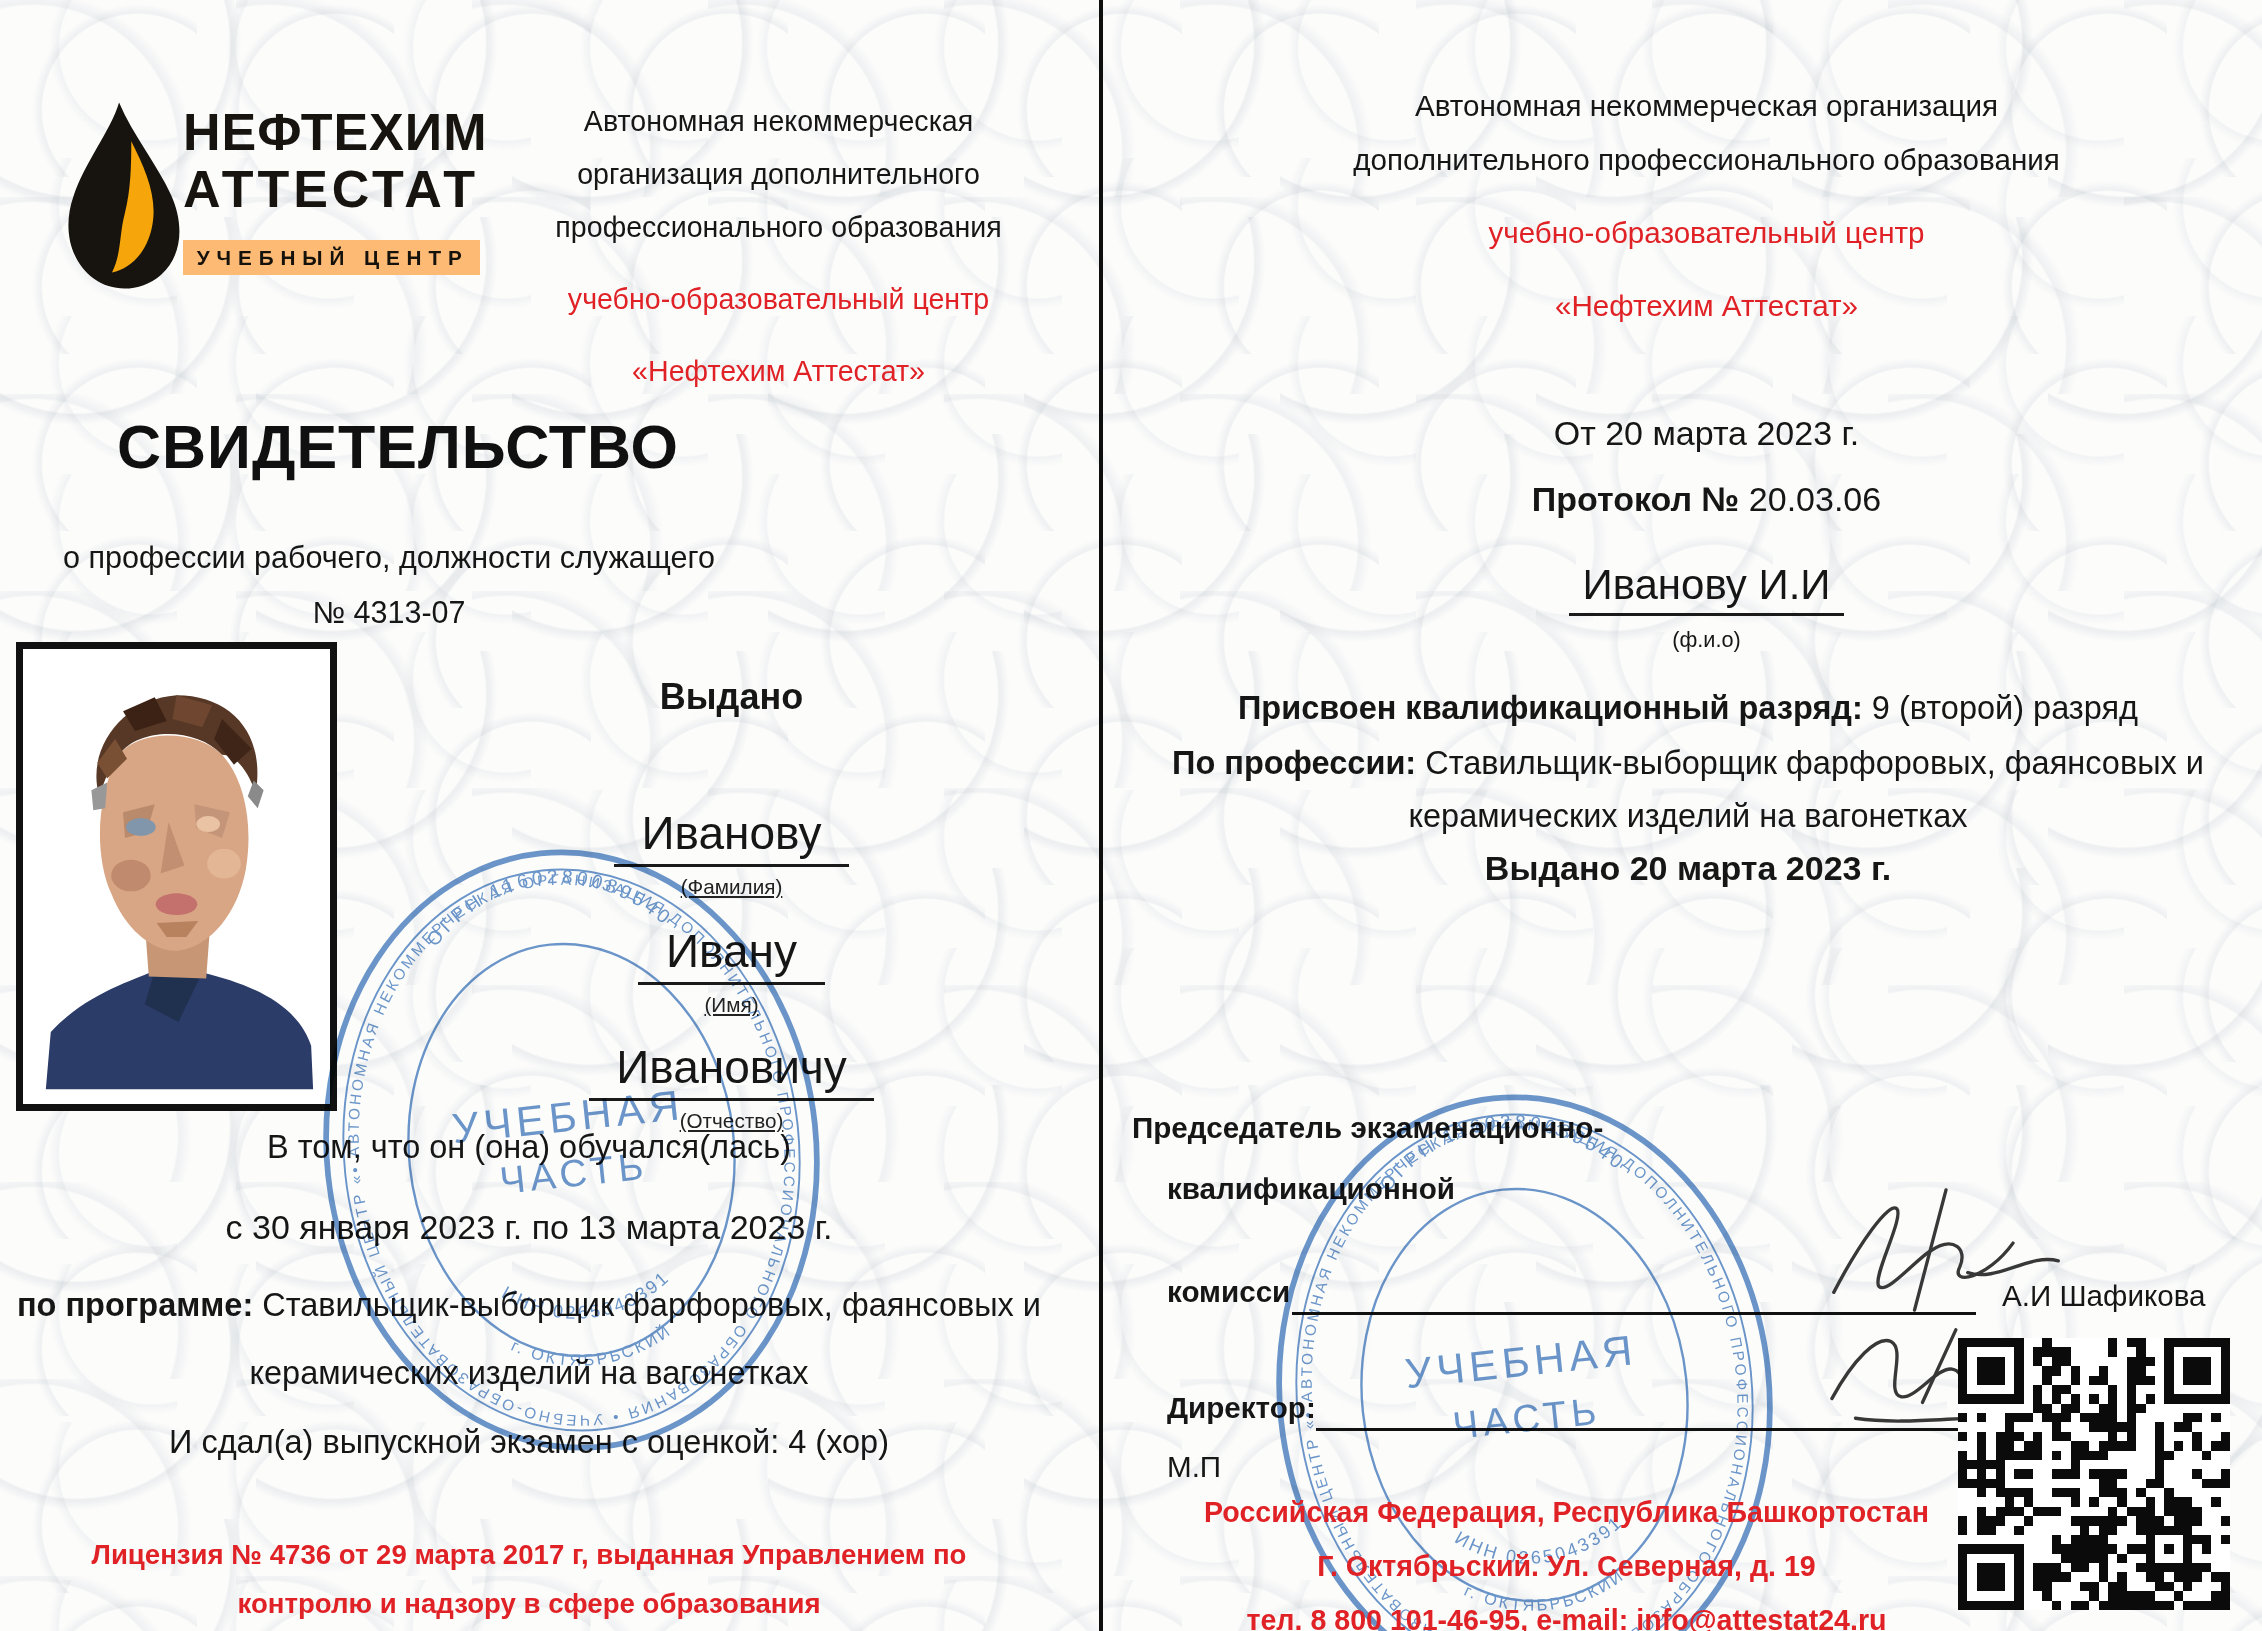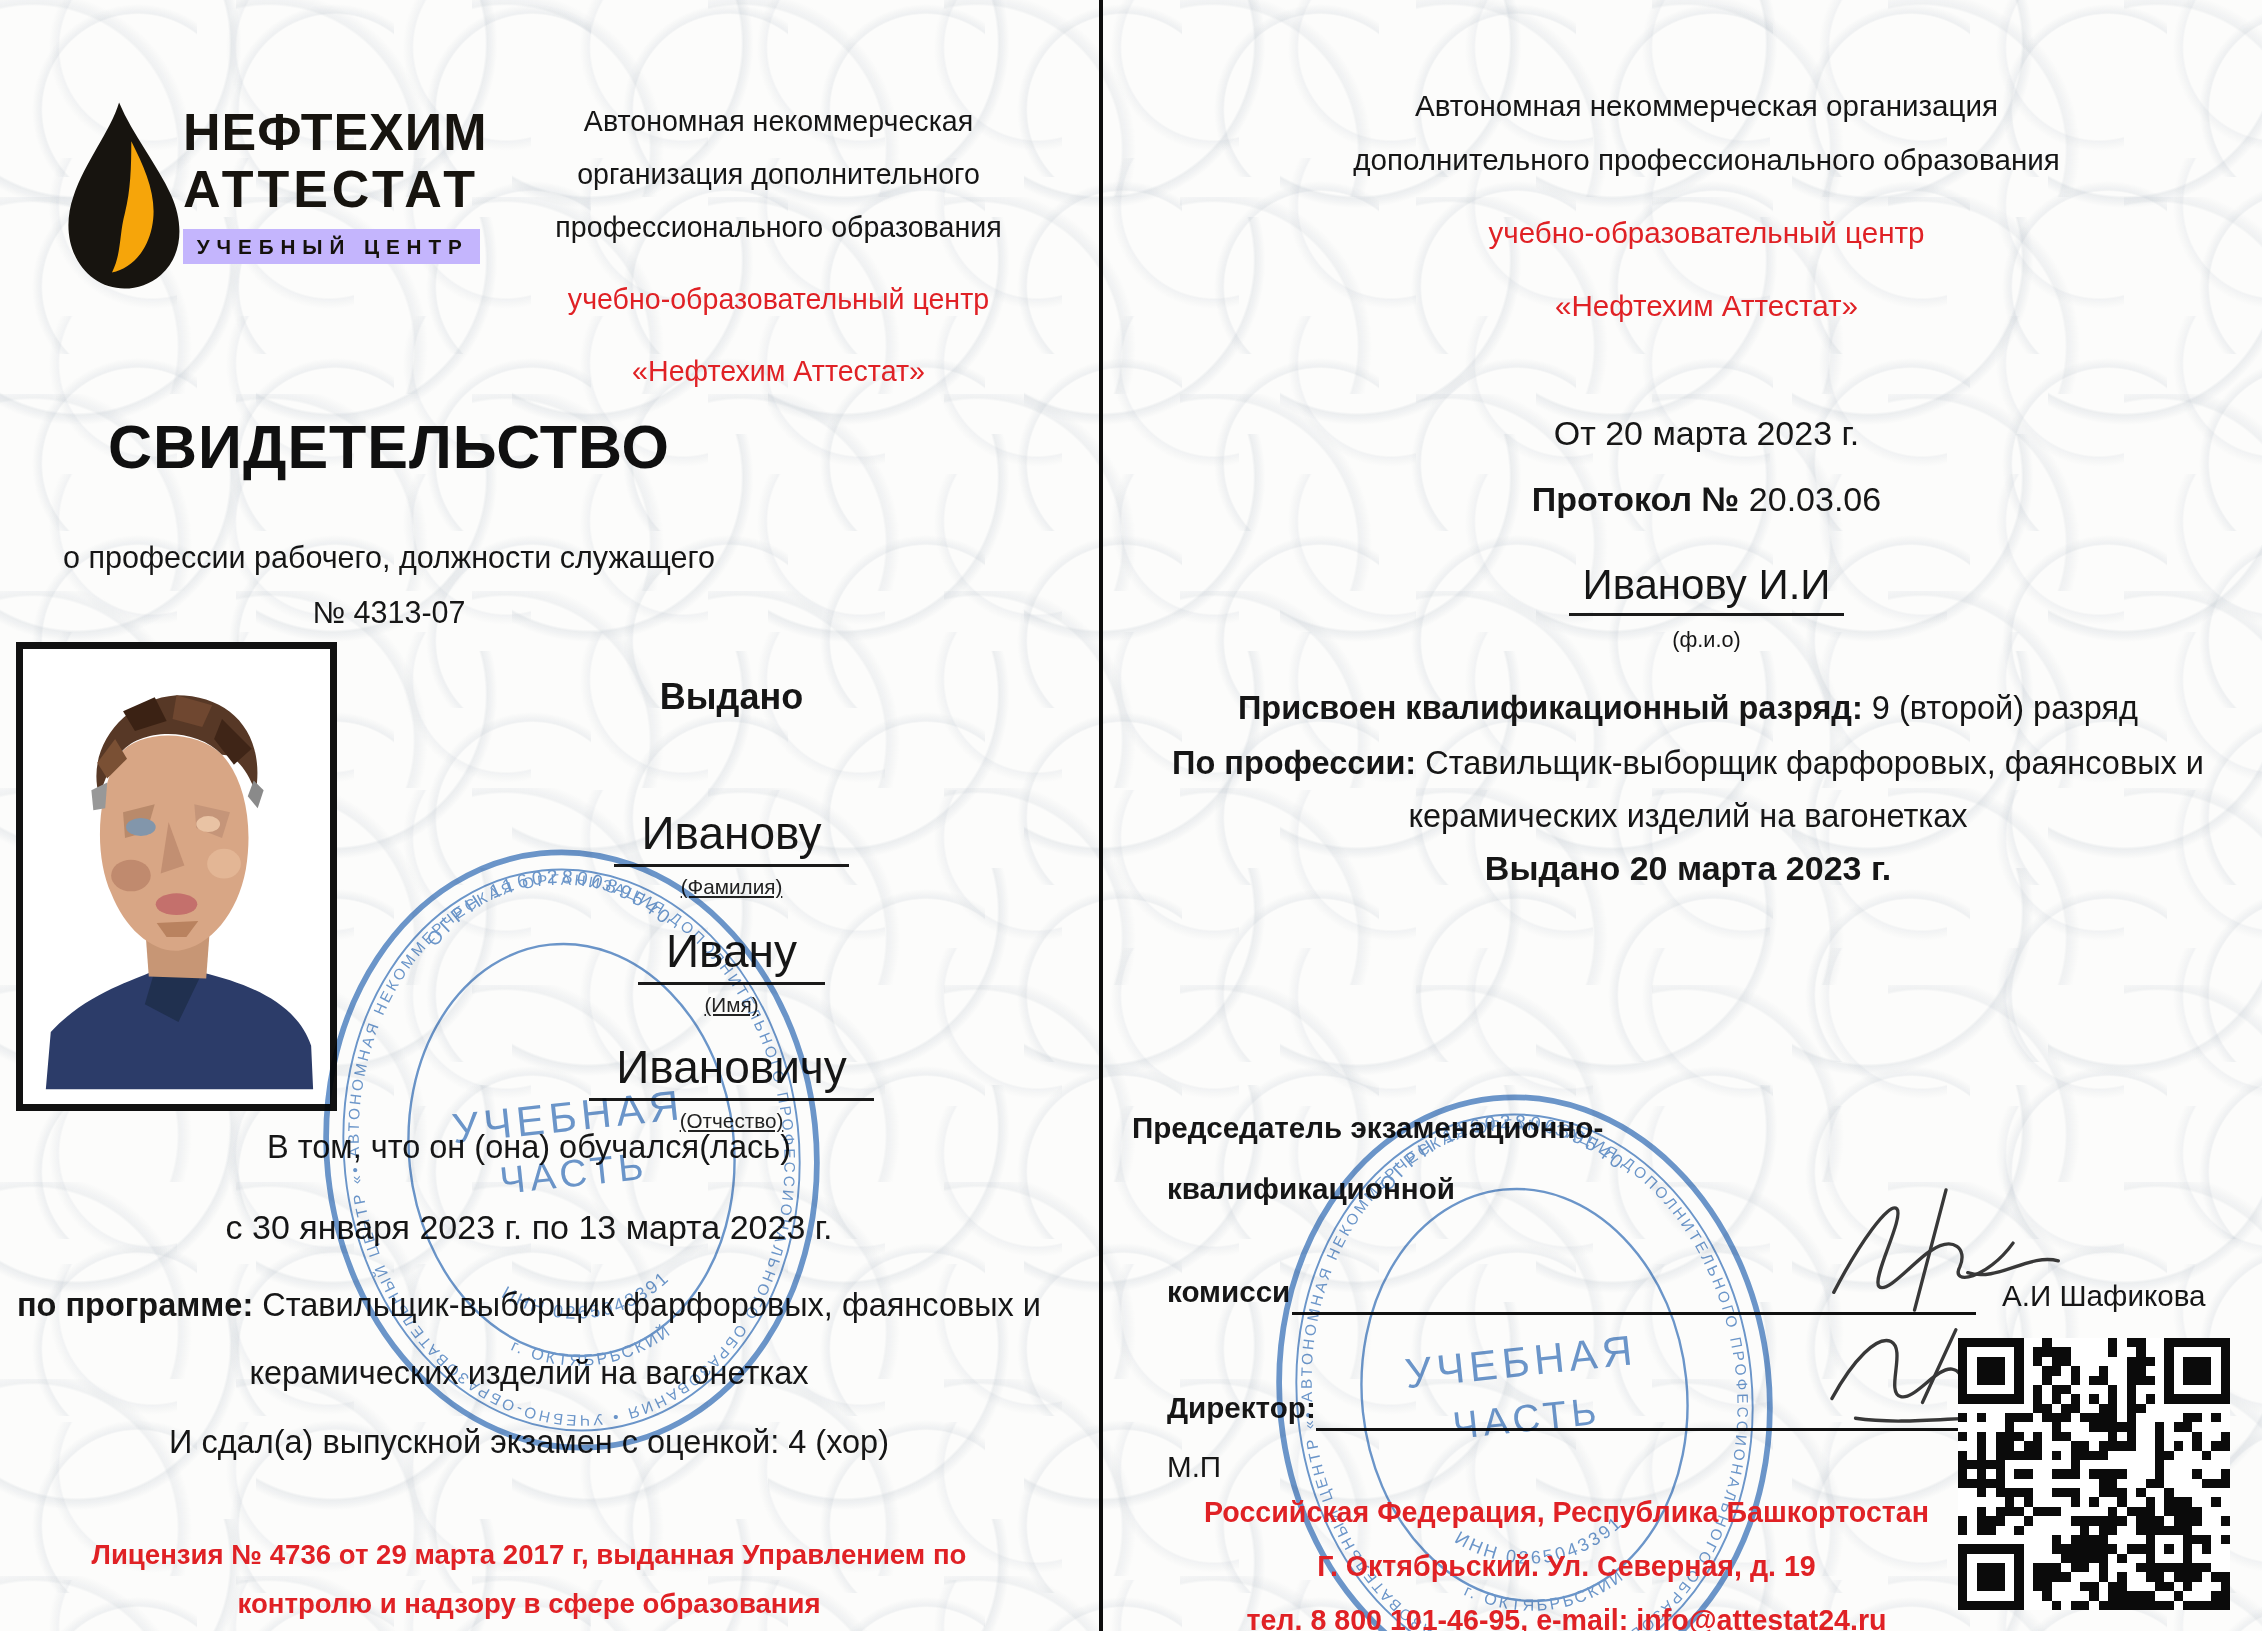--- a/index.html
+++ b/index.html
@@ -22,25 +22,25 @@
   .center{text-align:center;}
   .red{color:#e02125;margin-top:19px;}
   .bold{font-weight:bold;}
   .divider{position:absolute;top:0;bottom:0;left:1099px;width:3.9px;background:#0e0e0e;}
 
   
   .logo-flame{left:51px;top:100px;width:140px;height:193px;}
   .logo-text{left:183px;top:104px;width:325px;}
   .logo-line1{font-weight:bold;font-size:52px;letter-spacing:1px;color:#17140f;line-height:57px;}
   .logo-line2{font-weight:bold;font-size:52px;letter-spacing:3.9px;color:#17140f;line-height:57px;}
-  .logo-banner{display:inline-block;margin-top:11px;background:#c4b5fd;color:#15120c;
+  .logo-banner{display:inline-block;margin-top:22px;background:#fdba74;color:#15120c;
     font-weight:bold;font-size:20.7px;letter-spacing:6.9px;padding:5.9px 11.8px 4.9px 13.8px;}
   .org-block{left:498px;top:95px;width:561px;font-size:28.6px;line-height:53px;}
   .main-title{position:absolute;left:0;top:412px;width:778px;text-align:center;
-    font-size:61px;font-weight:bold;letter-spacing:1px;color:#101010;}
+    font-size:61px;font-weight:bold;letter-spacing:1px;color:#101010;padding-left:9px;}
   .subtitle{position:absolute;left:0;top:540px;width:778px;text-align:center;font-size:30.5px;}
   .doc-number{position:absolute;left:0;top:595px;width:778px;text-align:center;font-size:30.5px;}
   .photo-frame{left:15.8px;top:642px;width:297px;height:445px;border:7.9px solid #111;
     background:#fff;padding:4.9px;}
   .photo-frame svg{display:block;width:100%;height:100%;}
   .vydano-label{position:absolute;left:374px;top:676px;width:715px;text-align:center;
     font-size:36px;font-weight:bold;}
   .person-line{position:absolute;left:374px;width:715px;text-align:center;}
   .u-name{display:inline-block;font-size:46px;border-bottom:3px solid #1a1a1a;padding:0 27.6px 3.9px 27.6px;}
   .u-label{font-size:20.7px;text-decoration:underline;color:#222;}

